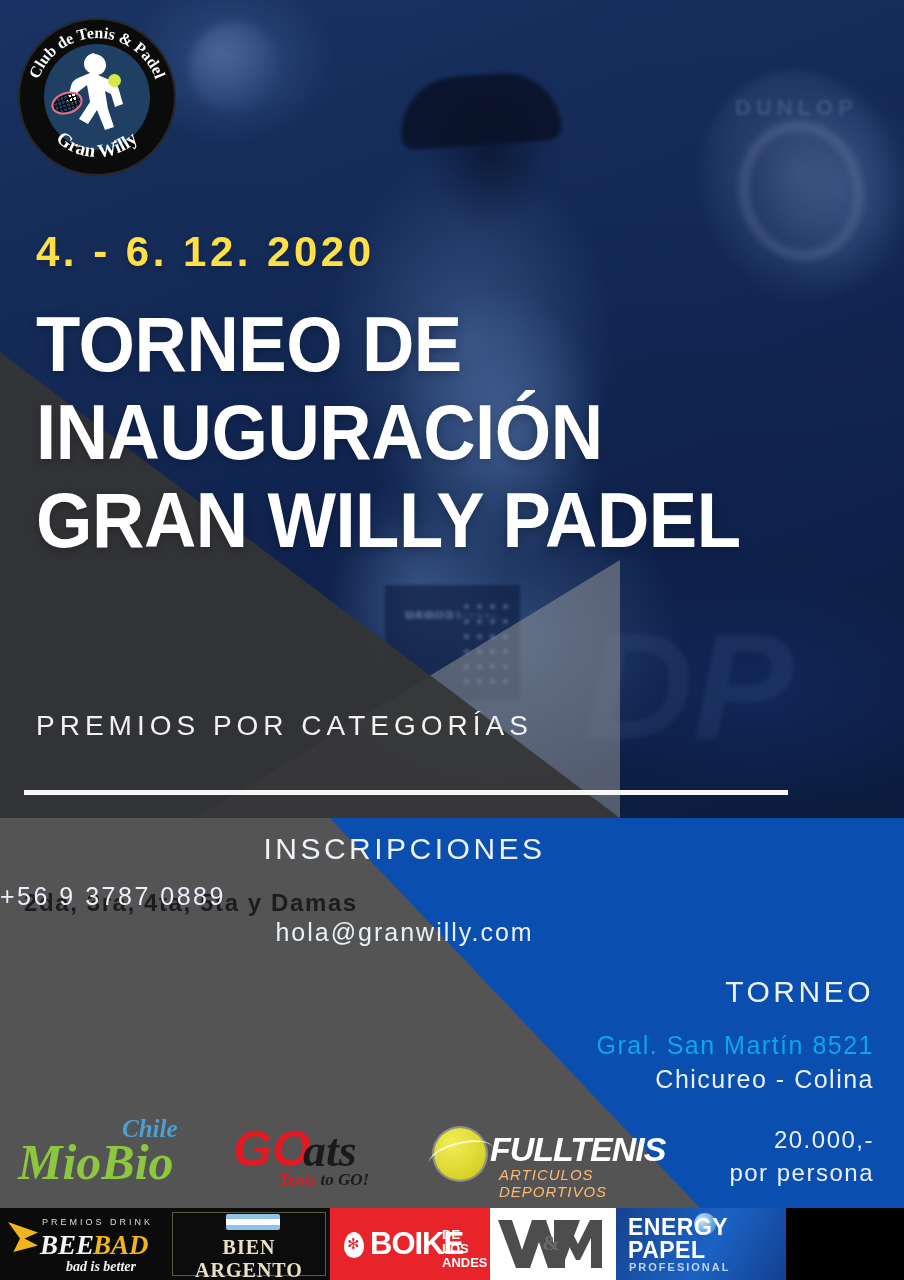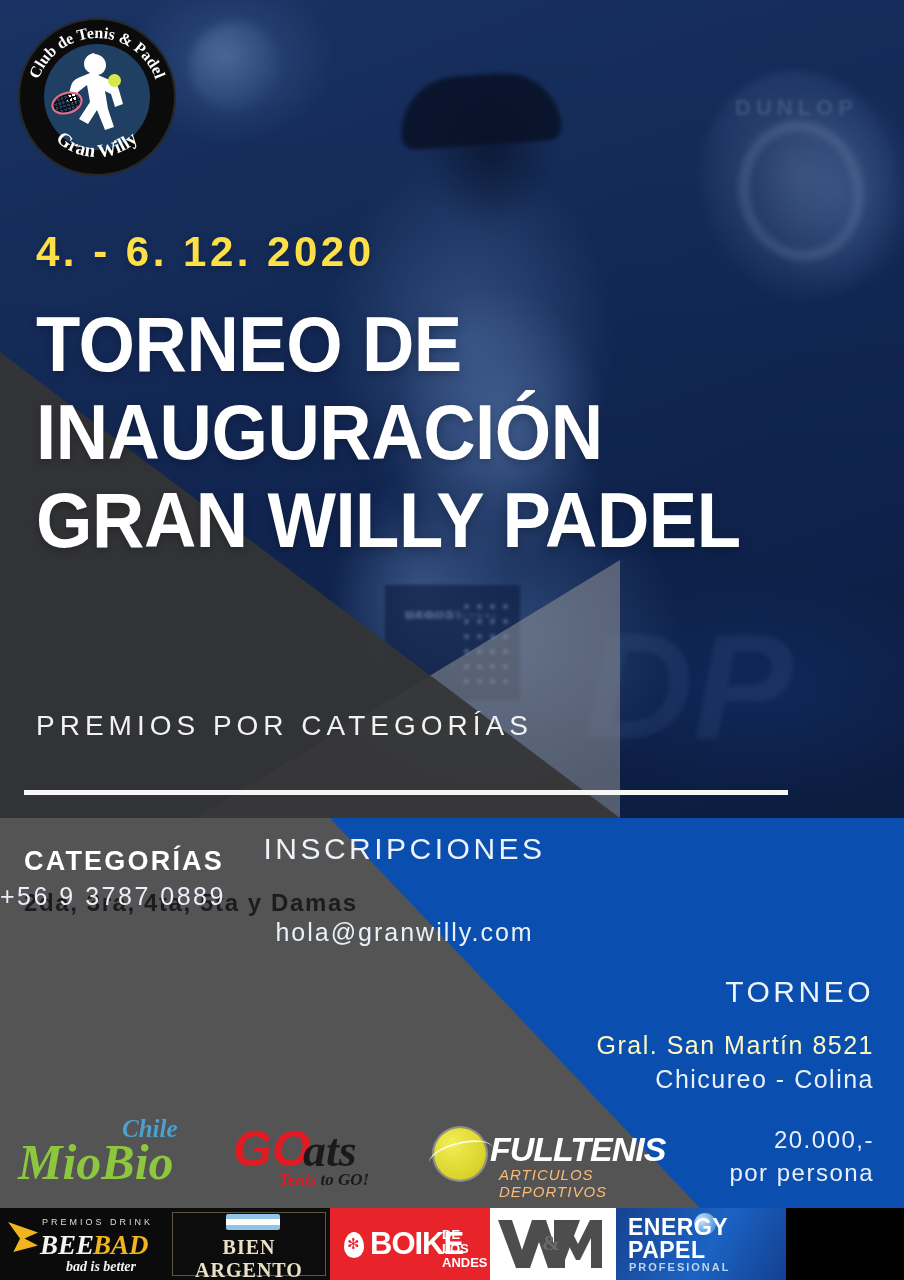--- a/index.html
+++ b/index.html
@@ -218,21 +218,21 @@
     color:#eaf0f9; font-size:25px; letter-spacing:2px; font-weight:300;
     font-family:"Liberation Sans", sans-serif;
   }
   .lugar-title {
     position:absolute; right:30px; top:975px;
     color:#eef3fb; font-size:30px; letter-spacing:3.5px; font-weight:300;
     font-family:"Liberation Sans", sans-serif;
   }
   .lugar-l1 {
     position:absolute; right:30px; top:1031px;
-    color:#fef9c3; font-size:25px; letter-spacing:1.5px; font-weight:300;
+    color:#0ea5e9; font-size:25px; letter-spacing:1.5px; font-weight:300;
     font-family:"Liberation Sans", sans-serif;
   }
   .lugar-l2 {
     position:absolute; right:30px; top:1065px;
     color:#eaf0f9; font-size:25px; letter-spacing:1.5px; font-weight:300;
     font-family:"Liberation Sans", sans-serif;
   }
   .price-1 {
     position:absolute; right:30px; top:1126px;
     color:#eaf0f9; font-size:24px; letter-spacing:1.5px; font-weight:300;
@@ -391,21 +391,20 @@
 
   <div class="headline">
     <div>TORNEO DE</div>
     <div>INAUGURACIÓN</div>
     <div>GRAN WILLY PADEL</div>
   </div>
 
   <div class="premios">PREMIOS POR CATEGORÍAS</div>
   <div class="rule"></div>
 
-  <div class="cat-title">CATEGORÍAS</div>
   <div class="cat-list">2da, 3ra, 4ta, 5ta y Damas</div>
 
   <div class="insc-title">INSCRIPCIONES</div>
   <div class="insc-phone">+56 9 3787 0889</div>
   <div class="insc-mail">hola@granwilly.com</div>
 
   <div class="lugar-title">TORNEO</div>
   <div class="lugar-l1">Gral. San Martín 8521</div>
   <div class="lugar-l2">Chicureo - Colina</div>
 

